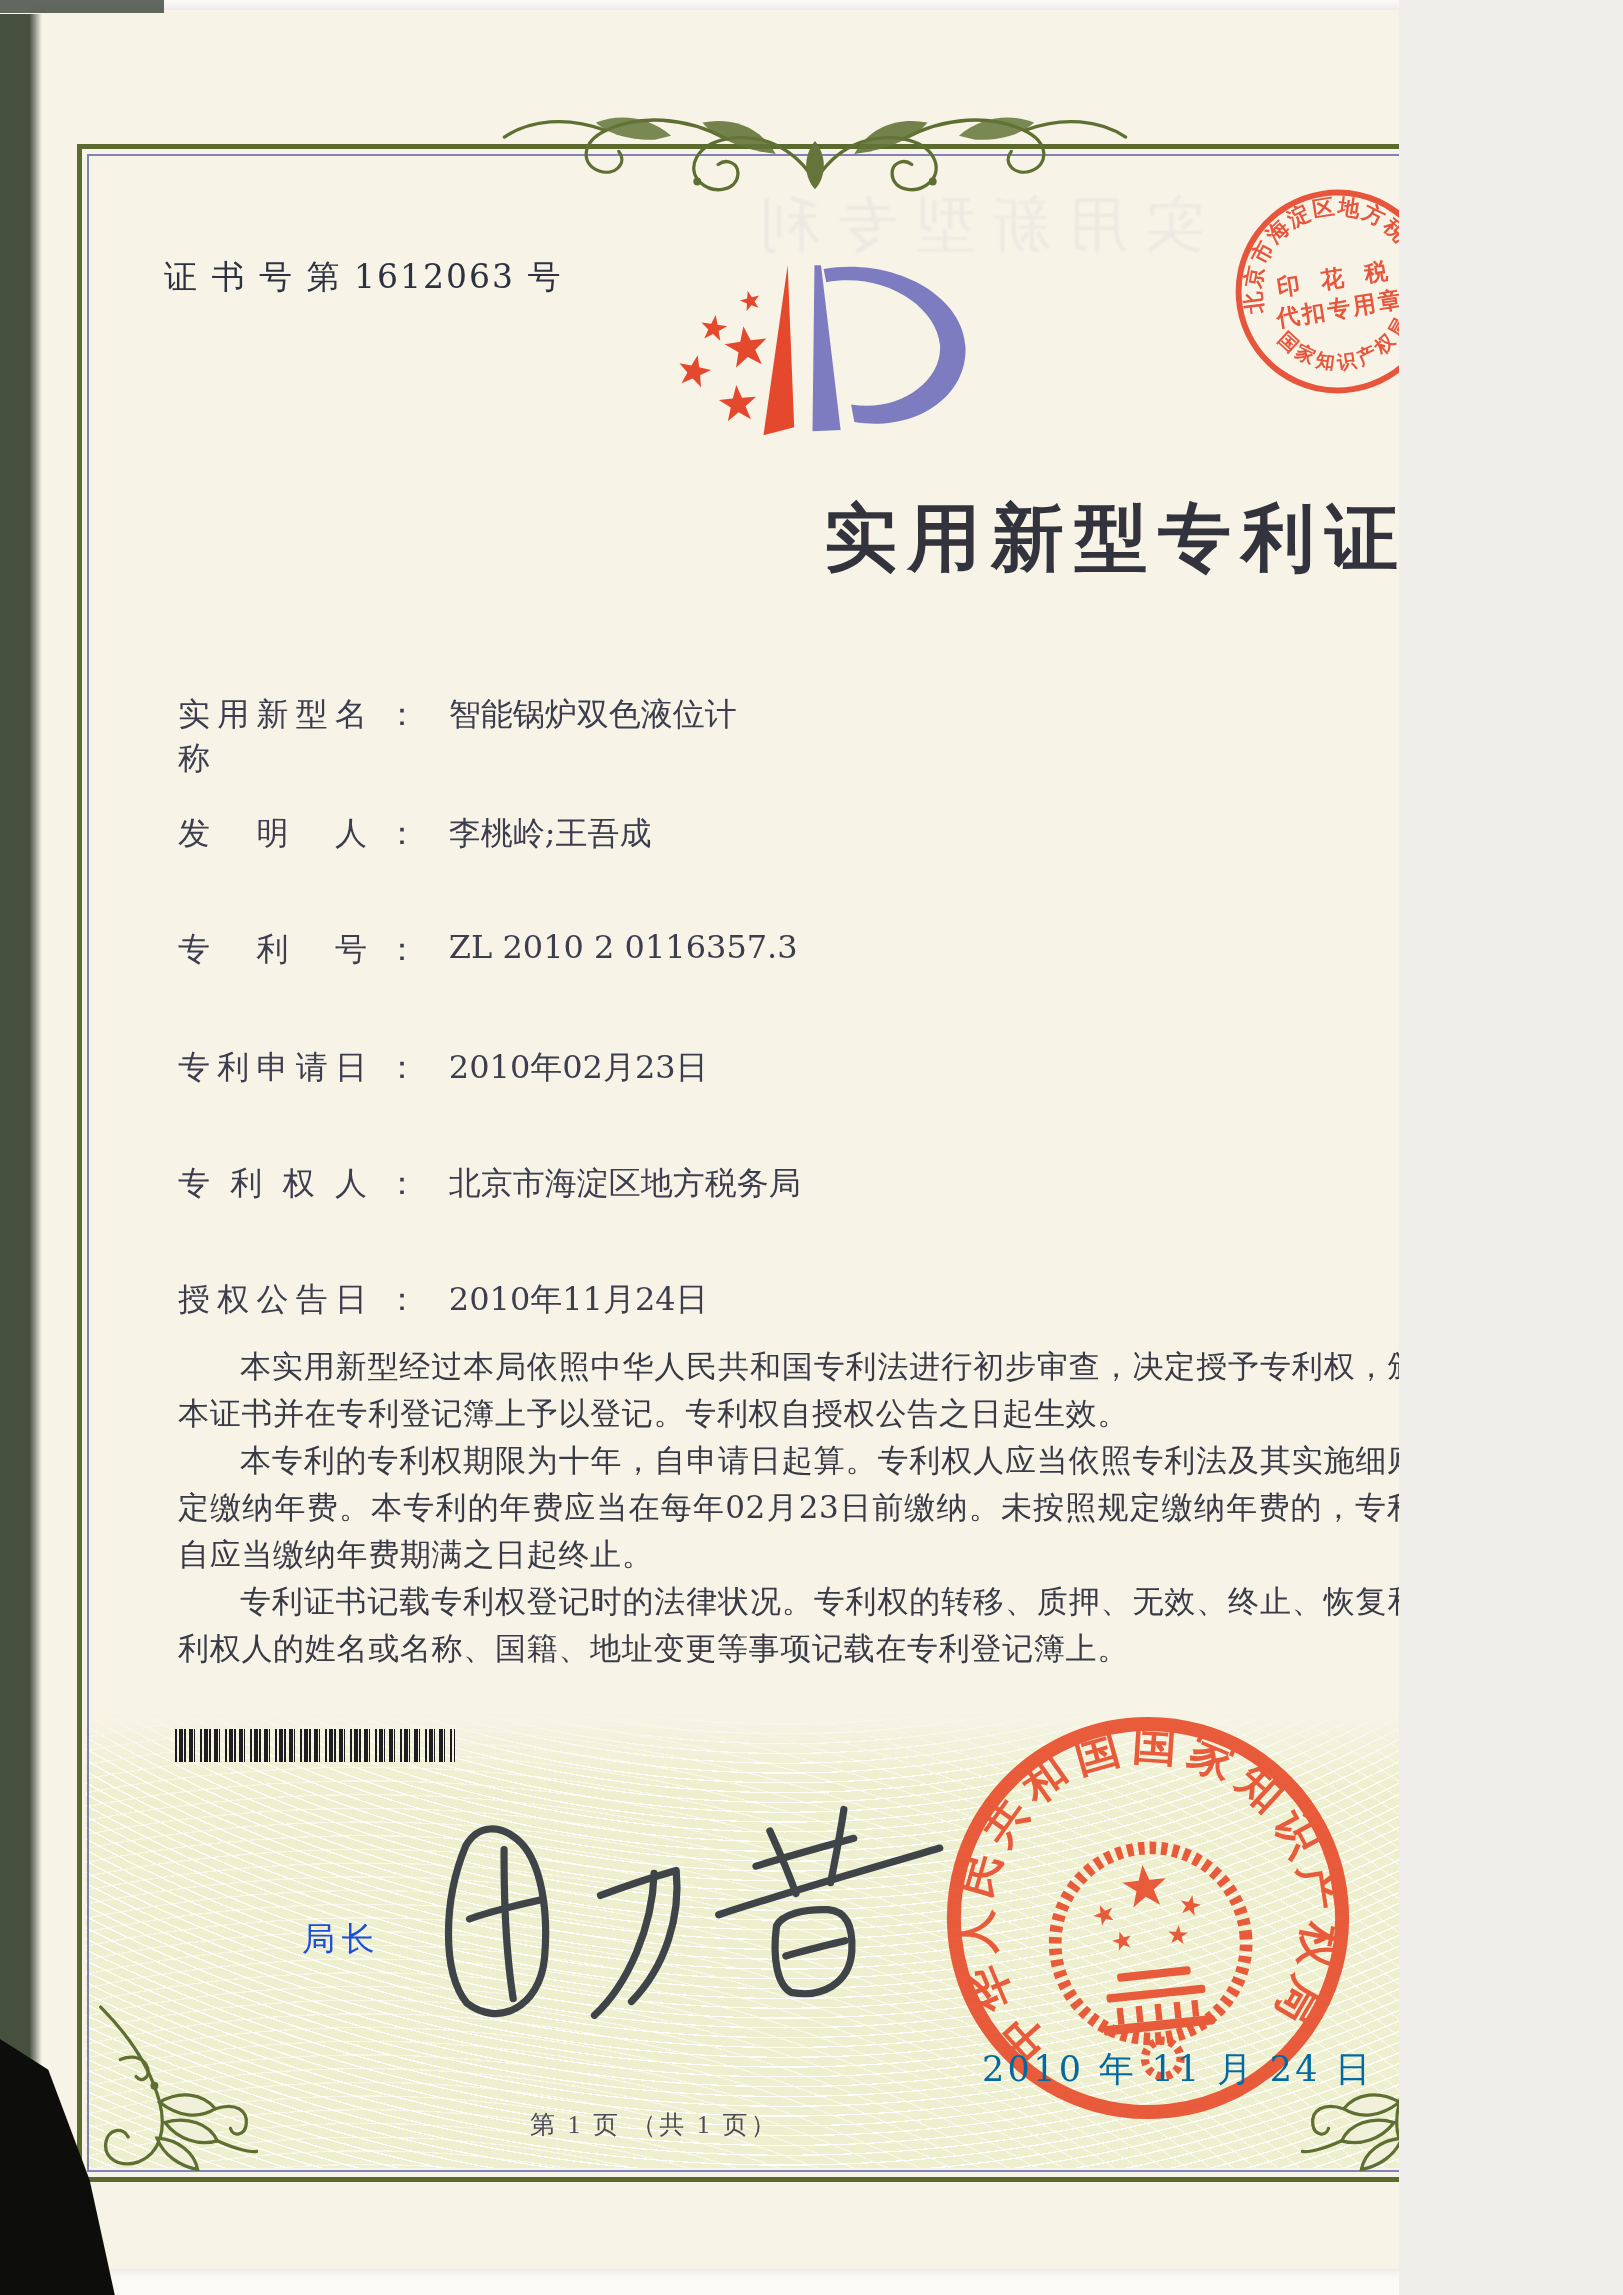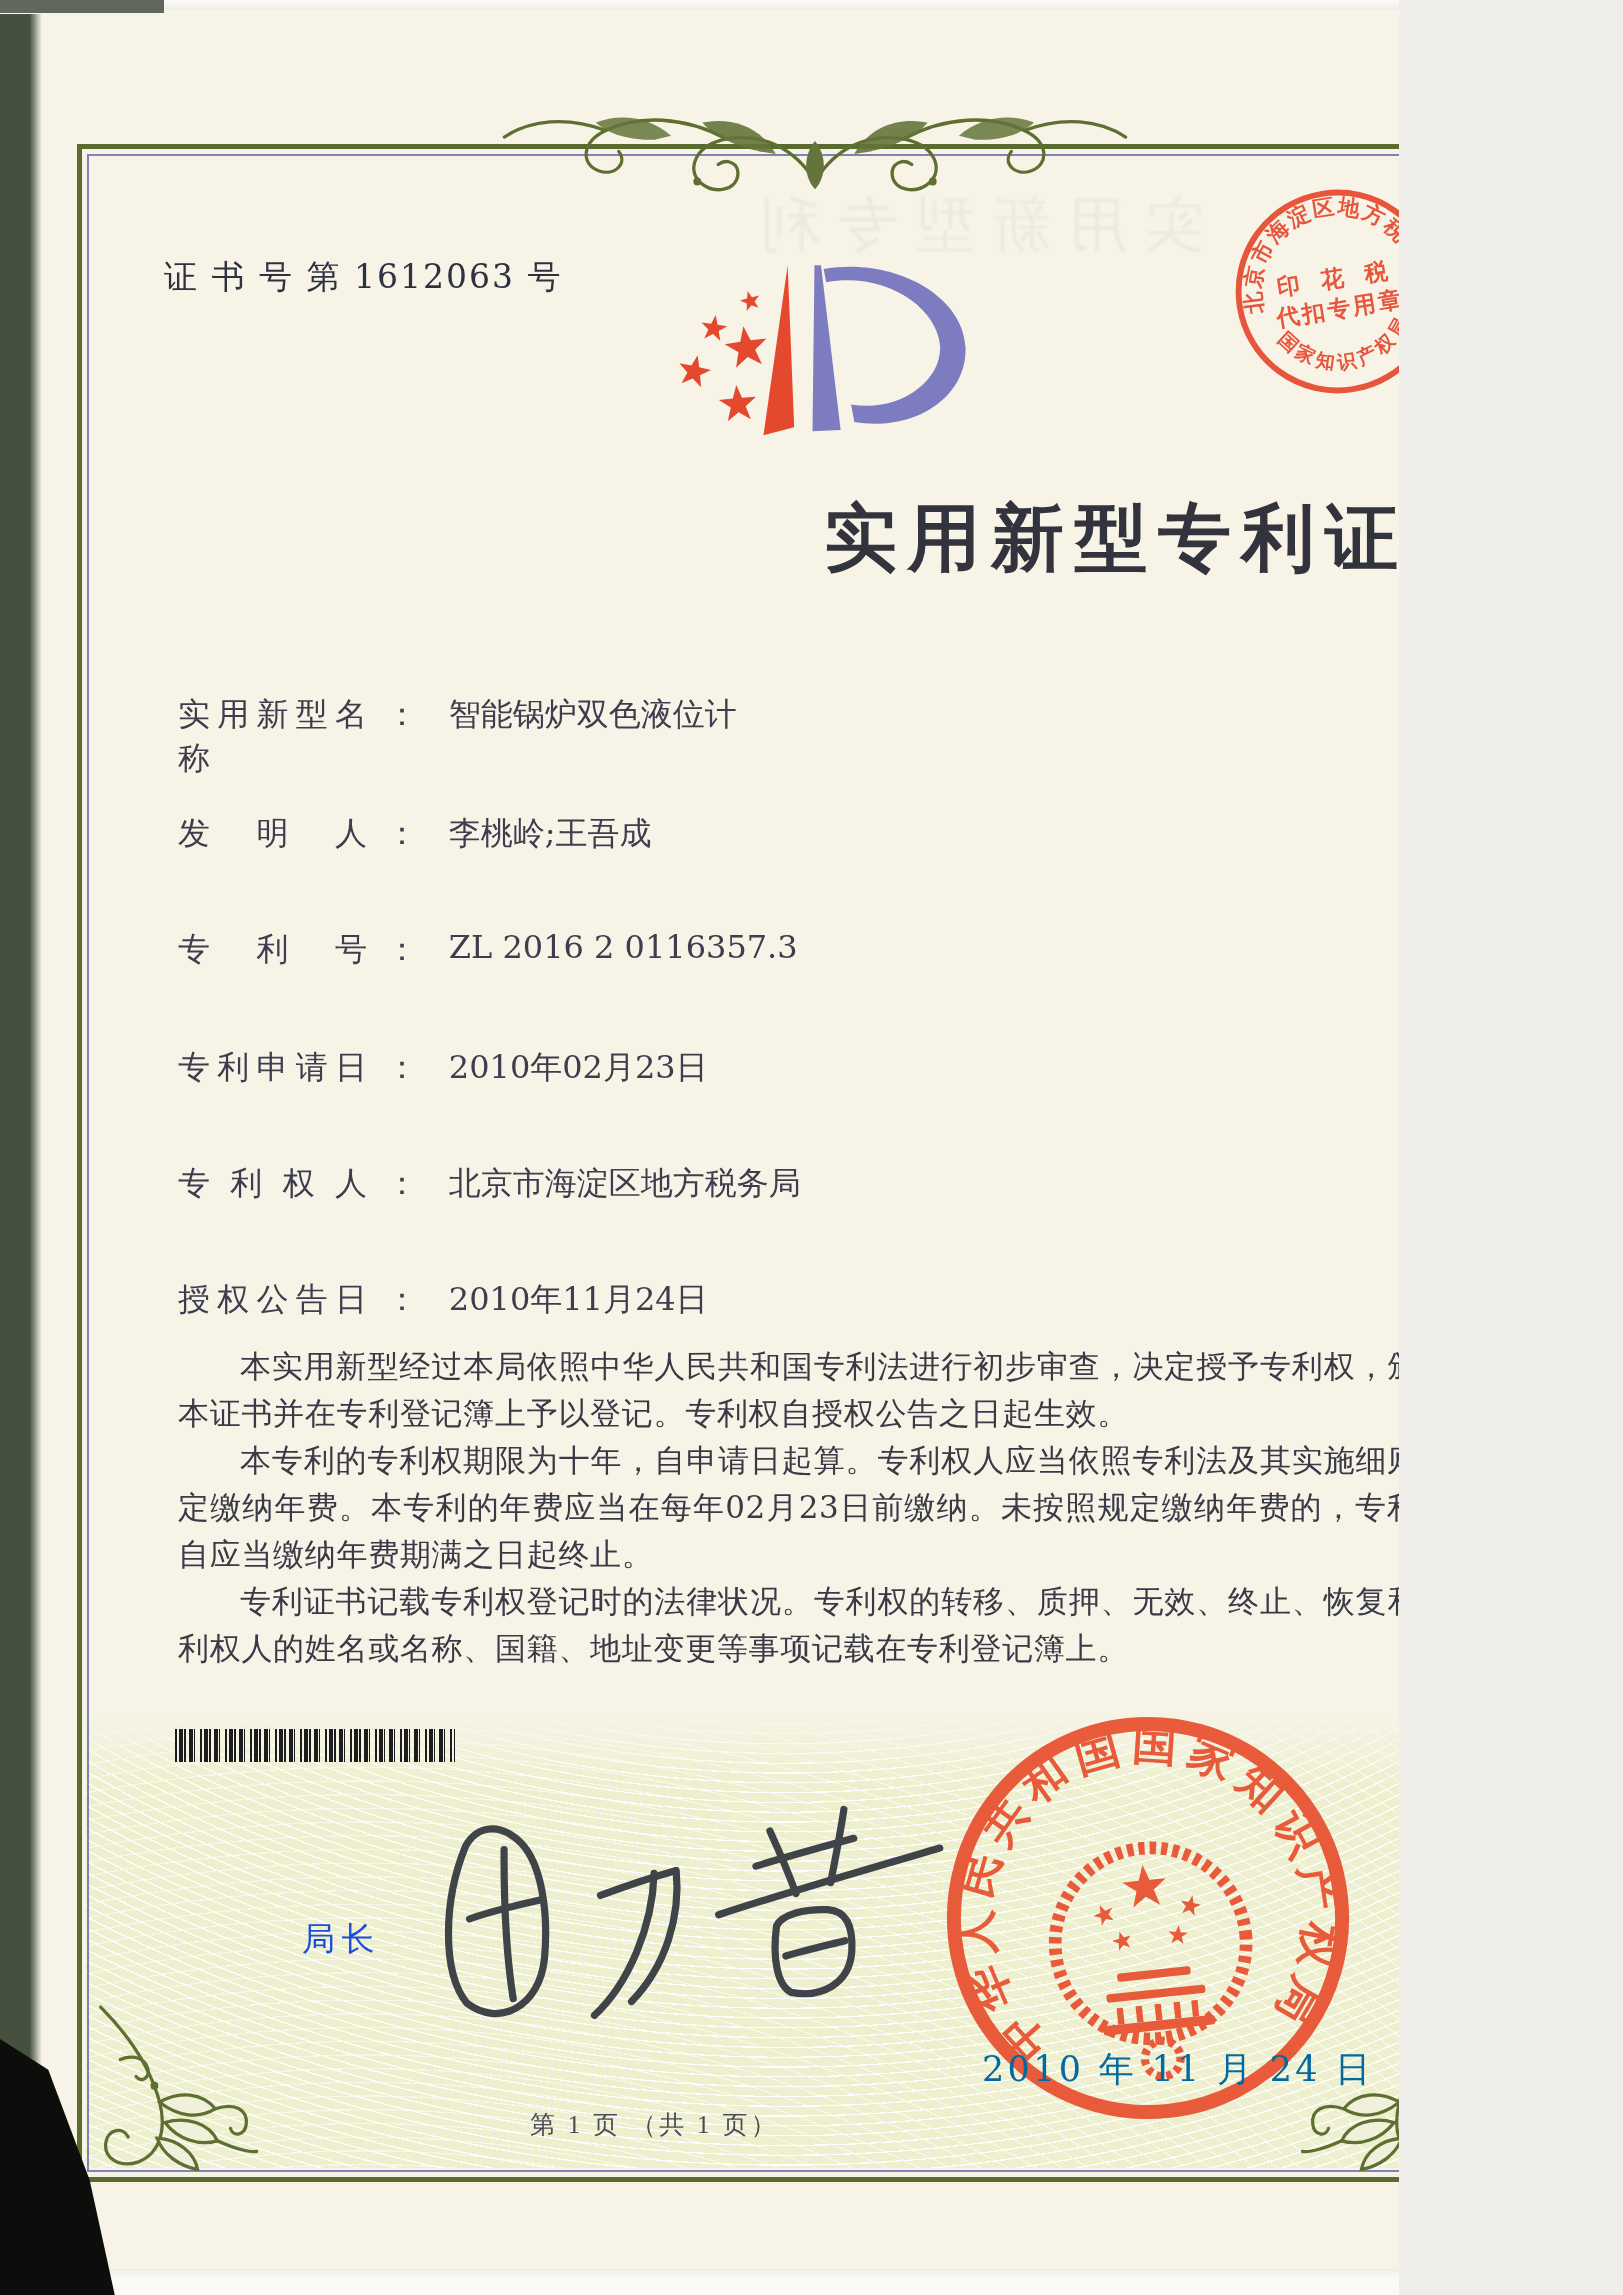--- a/index.html
+++ b/index.html
@@ -174,21 +174,21 @@
       <span class="val">智能锅炉双色液位计</span>
   </div>
   <div class="abs row" id="row-1">
     <span class="lbl">发明人</span>
       <span class="sep">：</span>
       <span class="val">李桃岭;王吾成</span>
   </div>
   <div class="abs row" id="row-2">
     <span class="lbl">专利号</span>
       <span class="sep">：</span>
-      <span class="val">ZL 2016 2 0116357.3</span>
+      <span class="val">ZL 2010 2 0116357.3</span>
   </div>
   <div class="abs row" id="row-3">
     <span class="lbl">专利申请日</span>
       <span class="sep">：</span>
       <span class="val">2010年02月23日</span>
   </div>
   <div class="abs row" id="row-4">
     <span class="lbl">专利权人</span>
       <span class="sep">：</span>
       <span class="val">北京市海淀区地方税务局</span>

